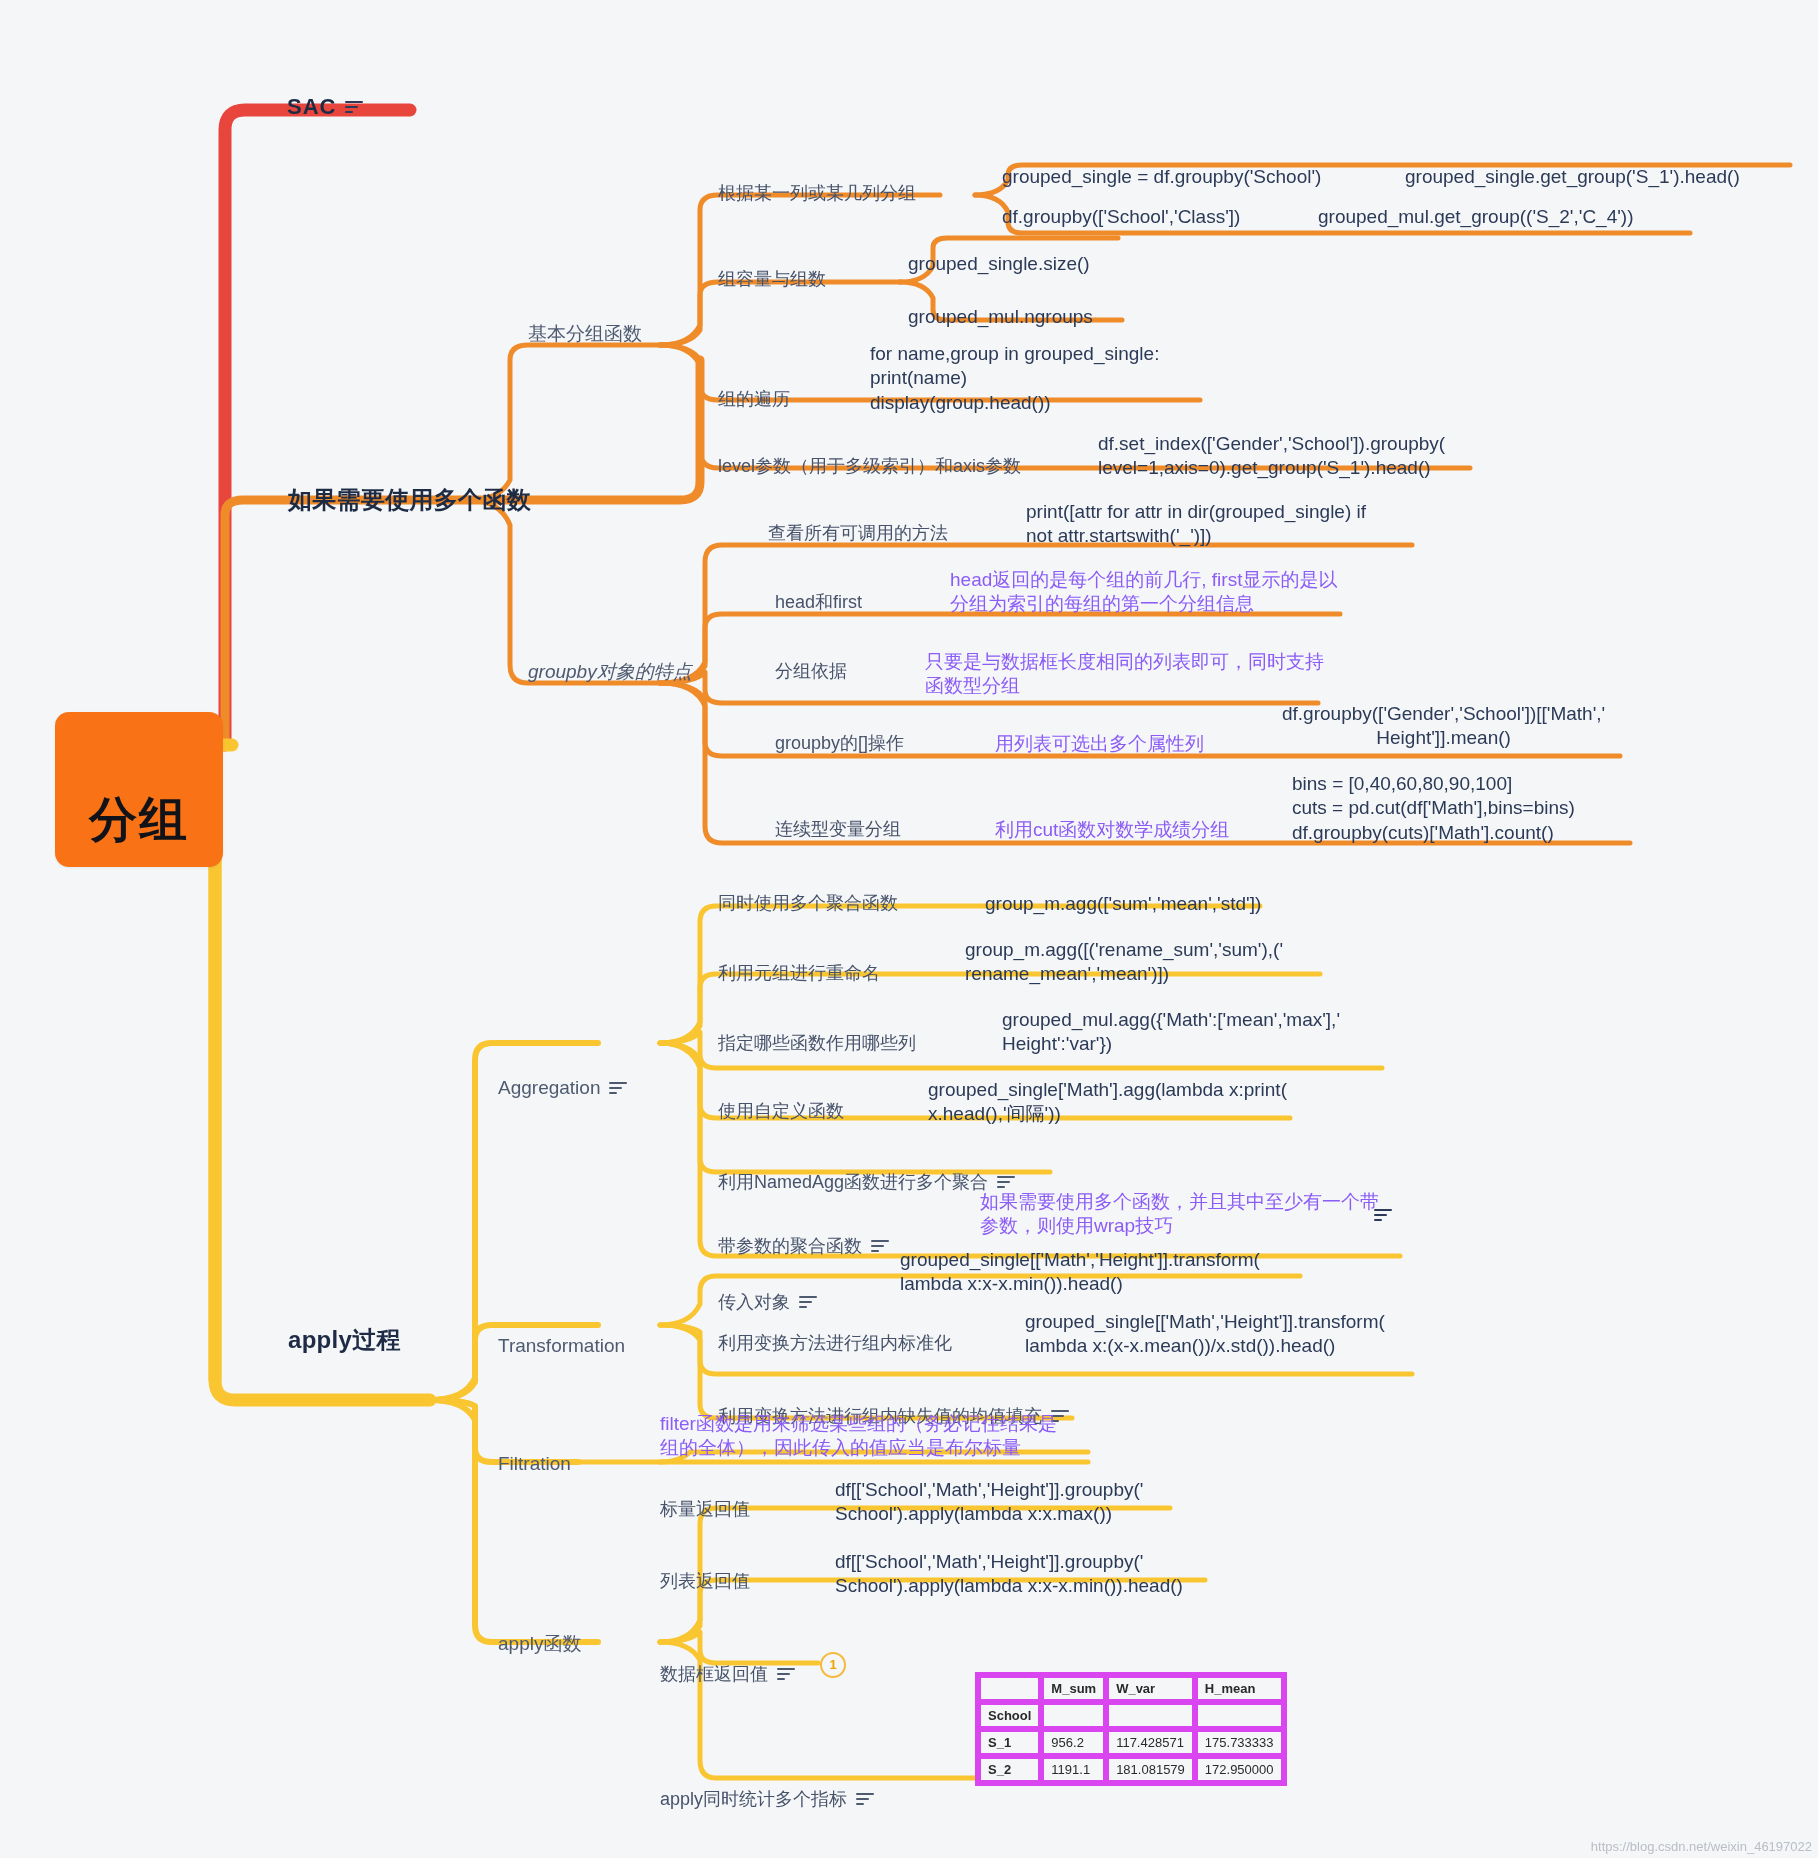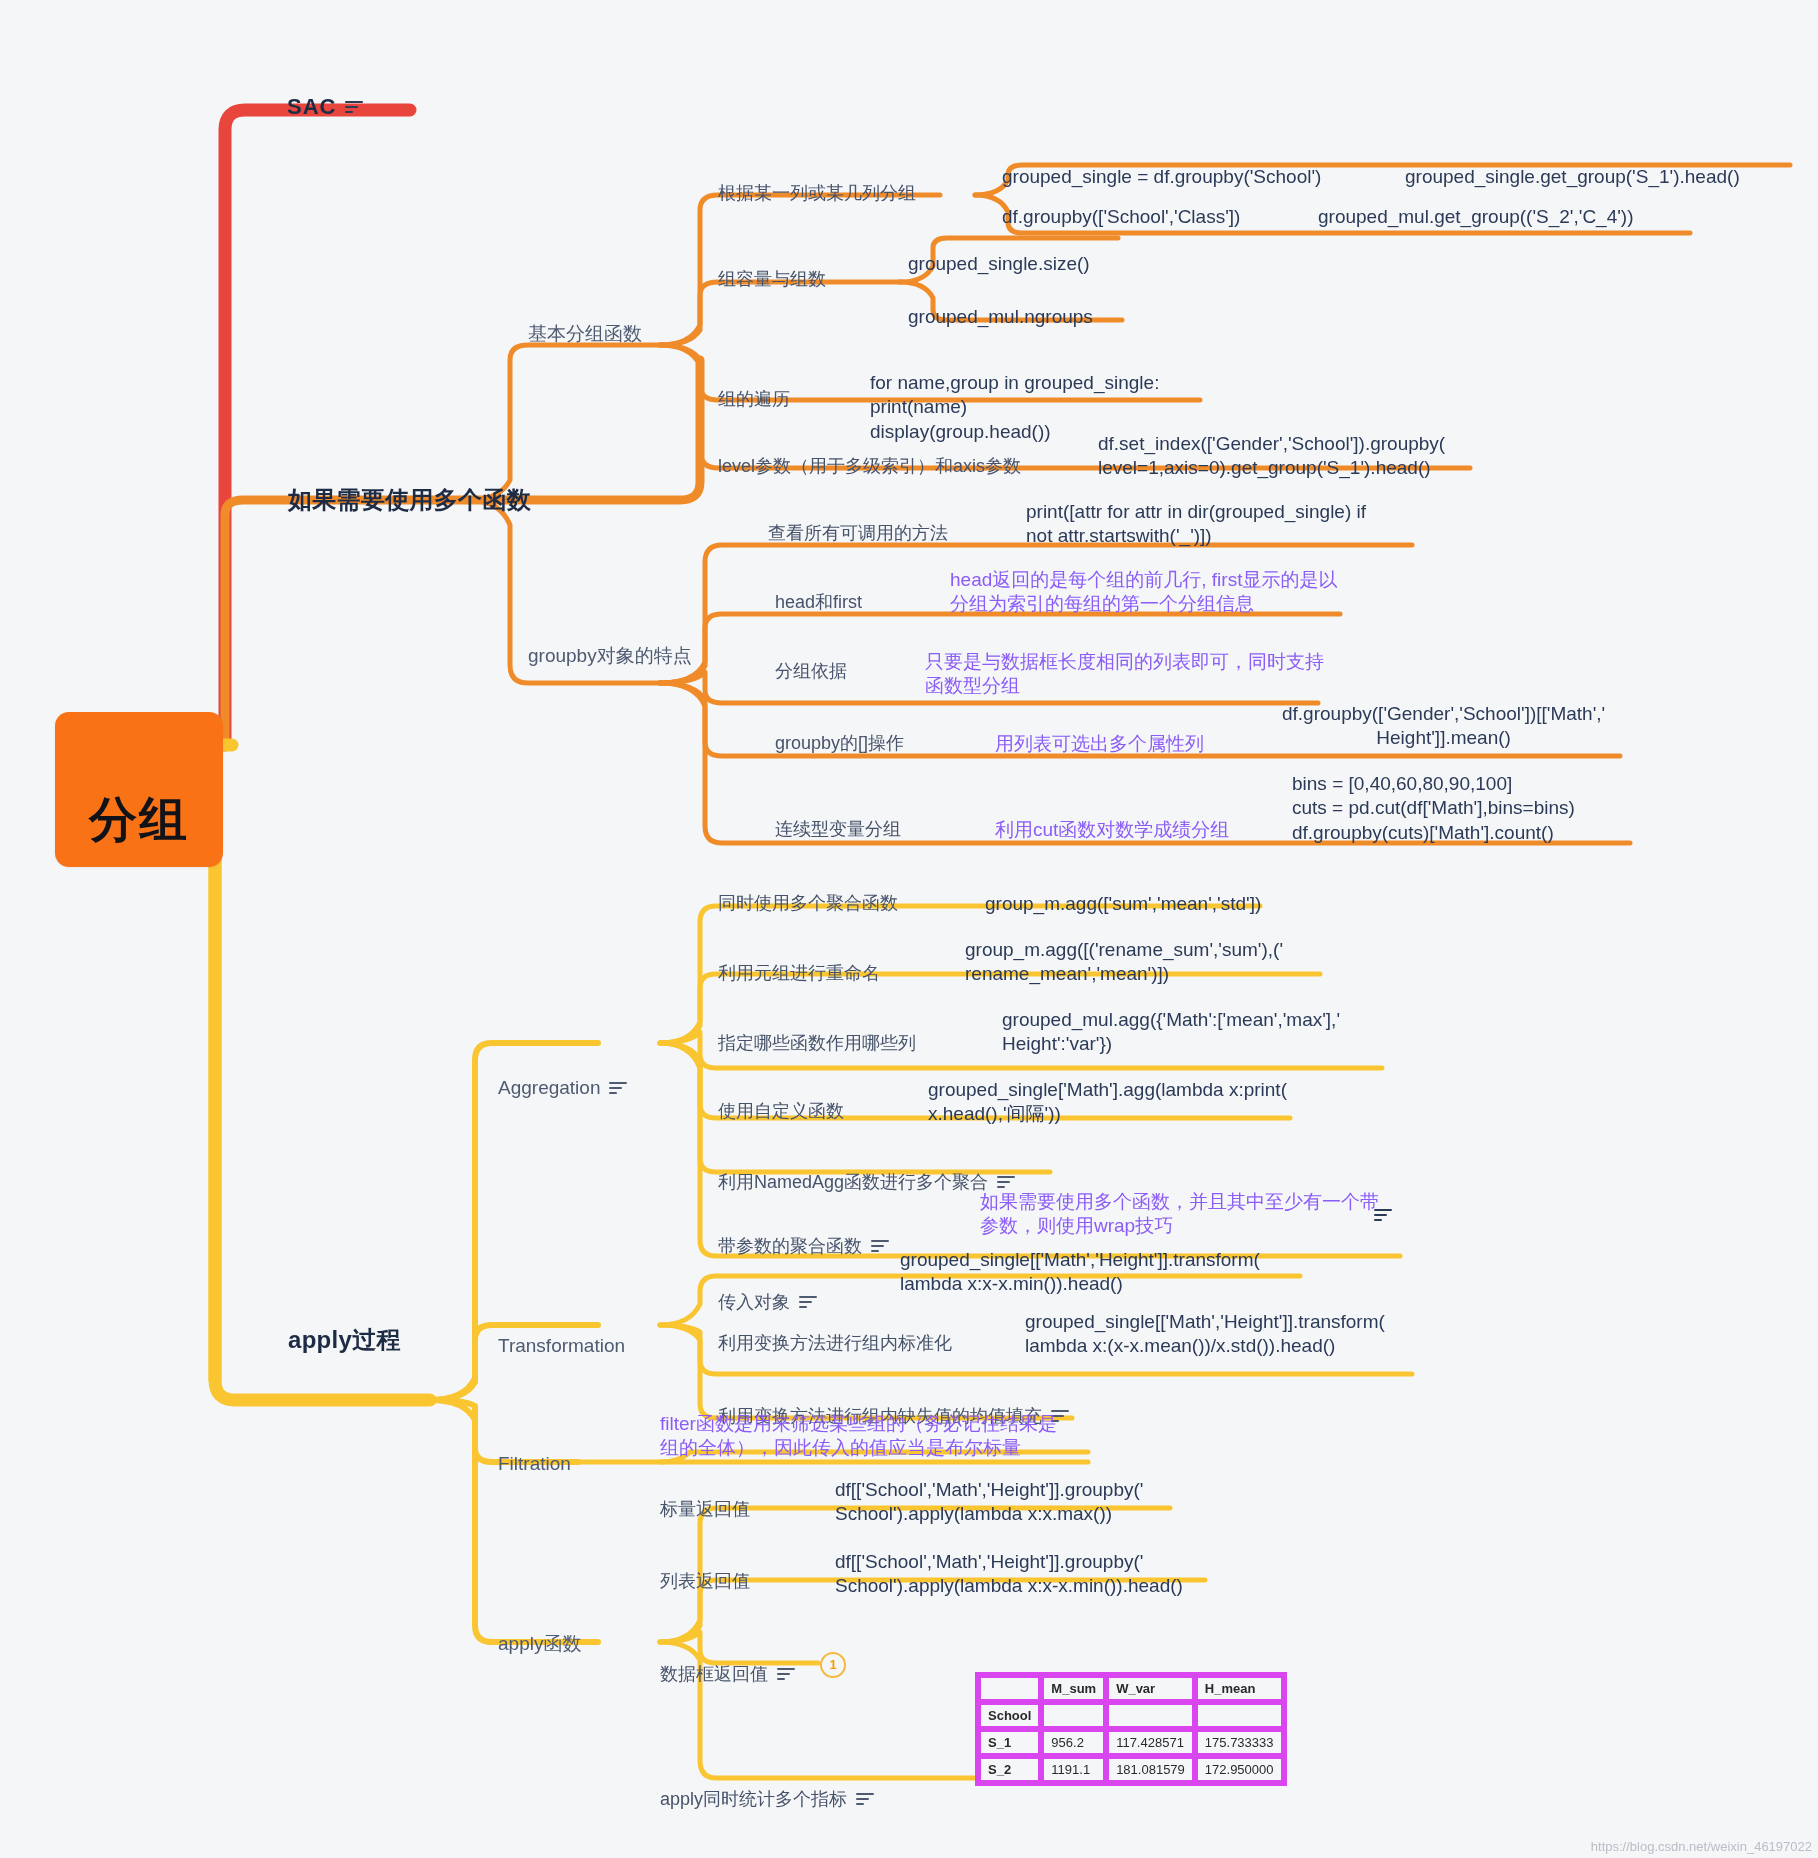--- a/index.html
+++ b/index.html
@@ -133,37 +133,37 @@
   <div class="node root" style="left:55px;top:712px;">
     <span>分组</span>
   </div>
 
   
   <div class="node l1" style="left:288px;top:485px;">如果需要使用多个函数</div>
   <div class="node l1" style="left:288px;top:1325px;">apply过程</div>
 
   
   <div class="node l2" style="left:528px;top:322px;">基本分组函数</div>
-  <div class="node l2" style="left:528px;top:644px;">groupby对象的特点</div>
+  <div class="node l2" style="left:528px;top:660px;font-style:italic;">groupby对象的特点</div>
 
   
   <div class="node l3" style="left:718px;top:182px;">根据某一列或某几列分组</div>
   <div class="node code" style="left:1002px;top:165px;">grouped_single = df.groupby('School')</div>
   <div class="node code" style="left:1002px;top:205px;">df.groupby(['School','Class'])</div>
   <div class="node code" style="left:1405px;top:165px;">grouped_single.get_group('S_1').head()</div>
   <div class="node code" style="left:1318px;top:205px;">grouped_mul.get_group(('S_2','C_4'))</div>
 
   
   <div class="node l3" style="left:718px;top:268px;">组容量与组数</div>
   <div class="node code" style="left:908px;top:252px;">grouped_single.size()</div>
   <div class="node code" style="left:908px;top:305px;">grouped_mul.ngroups</div>
 
   
   <div class="node l3" style="left:718px;top:388px;">组的遍历</div>
-  <div class="node code" style="left:870px;top:342px;margin-top:29px;">for name,group in grouped_single:
+  <div class="node code" style="left:870px;top:342px;">for name,group in grouped_single:
     print(name)
     display(group.head())</div>
 
   
   <div class="node l3" style="left:718px;top:455px;">level参数（用于多级索引）和axis参数</div>
   <div class="node code" style="left:1098px;top:432px;">df.set_index(['Gender','School']).groupby(
 level=1,axis=0).get_group('S_1').head()</div>
 
   
   <div class="node l3" style="left:768px;top:522px;">查看所有可调用的方法</div>

